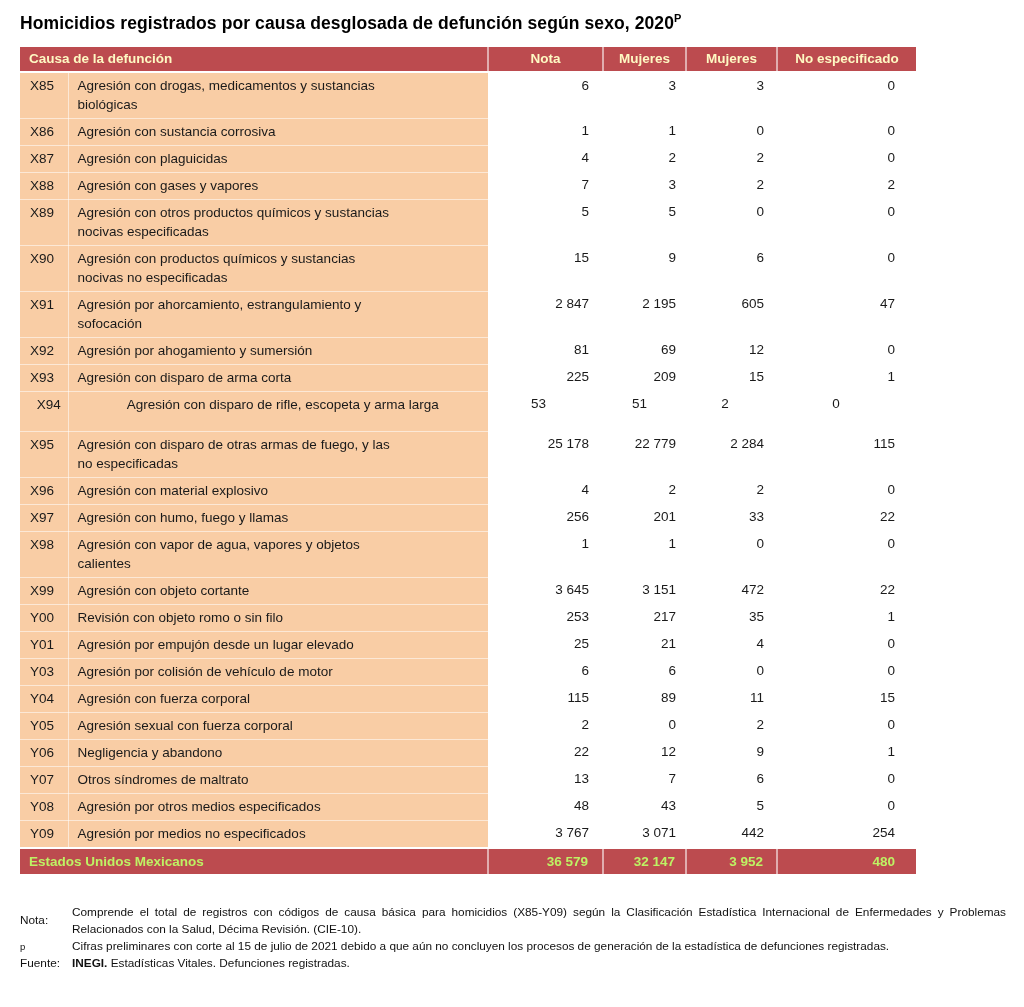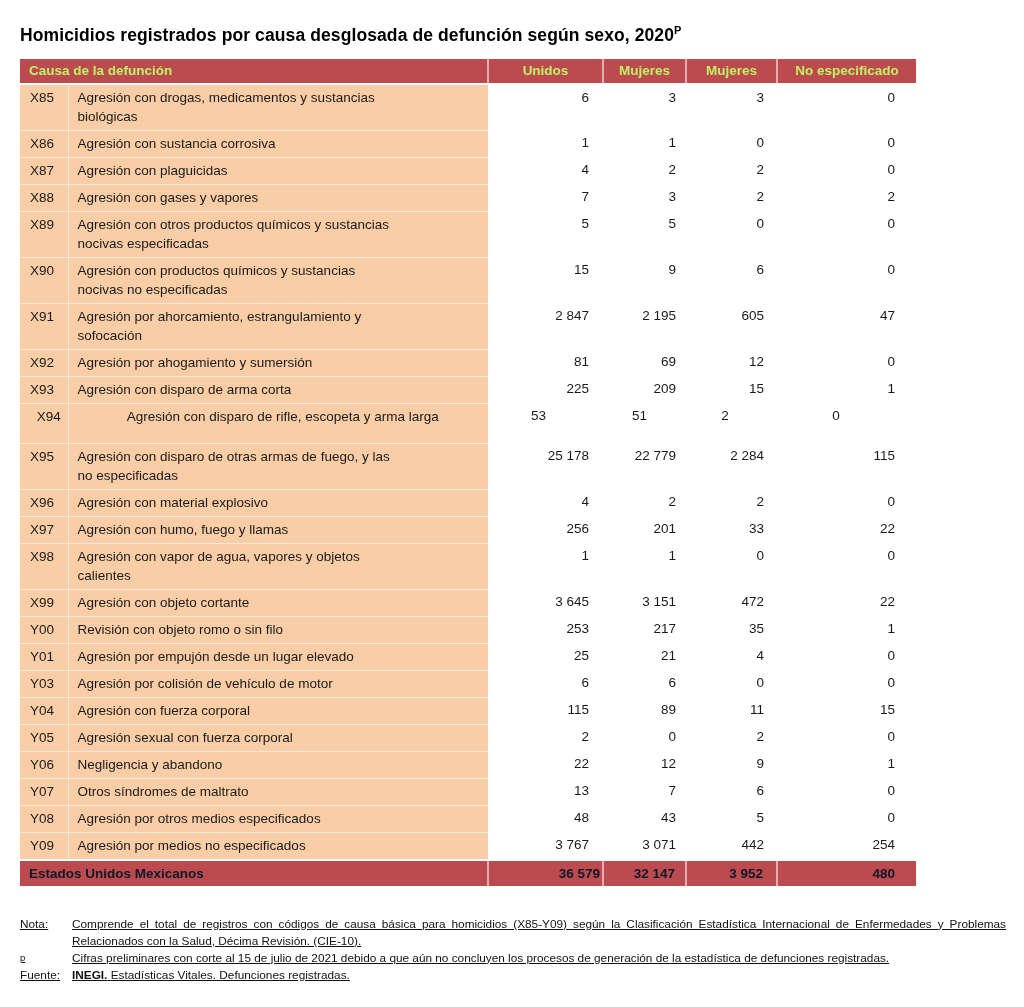--- a/index.html
+++ b/index.html
@@ -8,30 +8,30 @@
     --sep:rgba(255,255,255,0.55);
   }
   *{box-sizing:border-box;}
   html,body{margin:0;padding:0;}
   body{
     width:1024px;height:1007px;background:#ffffff;overflow:hidden;
     font-family:"Liberation Sans",sans-serif;color:#1a1a1a;
   }
   .page{padding:12px 20px 0 20px;}
   h1.title{
-    margin:12px 0 13px 0;font-size:17.5px;font-weight:700;color:#000;
+    margin:0 0 13px 0;font-size:17.5px;font-weight:700;color:#000;
     letter-spacing:.1px;
   }
   h1.title sup{font-size:11px;font-weight:700;}
 
   table.stat{
     width:896px;border-collapse:collapse;table-layout:fixed;
   }
   thead th{
-    background:var(--red);color:#bef264;font-weight:700;font-size:13.5px;
+    background:var(--red);color:#fef9c3;font-weight:700;font-size:13.5px;
     line-height:16px;padding:4px 4px;vertical-align:middle;
     border-bottom:2px solid #fff;
   }
   thead th.col-cause{text-align:left;padding-left:9px;}
   thead th.col-num{text-align:center;}
   thead th:not(:first-child),
   tfoot td:not(:first-child){border-left:2px solid var(--sep);}
 
   tbody td{
     font-size:13.5px;line-height:19px;padding:3px 0 4px 0;
@@ -49,34 +49,34 @@
   }
   tbody td.num{text-align:right;background:#fff;}
   tbody td.c-total{padding-right:14px;}
   tbody td.c-hombres{padding-right:10px;}
   tbody td.c-mujeres{padding-right:13px;}
   tbody td.c-noesp{padding-right:21px;}
   
   tbody tr:nth-child(10) td{padding-bottom:17px;text-align:center;}
 
   tfoot td{
-    background:var(--red);color:#0f172a;font-weight:700;font-size:13.5px;
+    background:var(--red);color:#bef264;font-weight:700;font-size:13.5px;
     line-height:19px;padding:3px 0;border-top:2px solid #fff;
   }
   tfoot td.label{text-align:left;padding-left:9px;}
   tfoot td.num{text-align:right;}
-  tfoot td.c-total{padding-right:2px;}
+  tfoot td.c-total{padding-right:14px;}
   tfoot td.c-hombres{padding-right:10px;}
   tfoot td.c-mujeres{padding-right:13px;}
   tfoot td.c-noesp{padding-right:21px;}
 
   .notes{
     margin-top:30px;width:986px;font-size:11.8px;line-height:17px;color:#111;
   }
-  .note-row{display:flex;align-items:flex-start;text-decoration:underline;}
+  .note-row{display:flex;align-items:center;}
   .note-label{flex:0 0 52px;width:52px;}
   .note-label.sup{font-size:9.5px;line-height:15px;}
   .note-text{flex:1;text-align:justify;}
   .note-text b{font-weight:700;}
 </style>
 </head>
 <body>
 
 <div class="page">
 
@@ -87,21 +87,21 @@
       <col style="width:48px">
         <col style="width:420px">
         <col style="width:115px">
       <col style="width:83px">
         <col style="width:91px">
         <col style="width:139px">
     </colgroup>
     <thead>
       <tr>
         <th class="col-cause" colspan="2">Causa de la defunción</th>
-        <th class="col-num">Unidos</th>
+        <th class="col-num">Nota</th>
         <th class="col-num">Mujeres</th>
         <th class="col-num">Mujeres</th>
         <th class="col-num">No especificado</th>
       </tr>
     </thead>
     <tbody>
         <tr>
           <td class="code">X85</td>
           <td class="desc">Agresión con drogas, medicamentos y sustancias
 biológicas</td>

